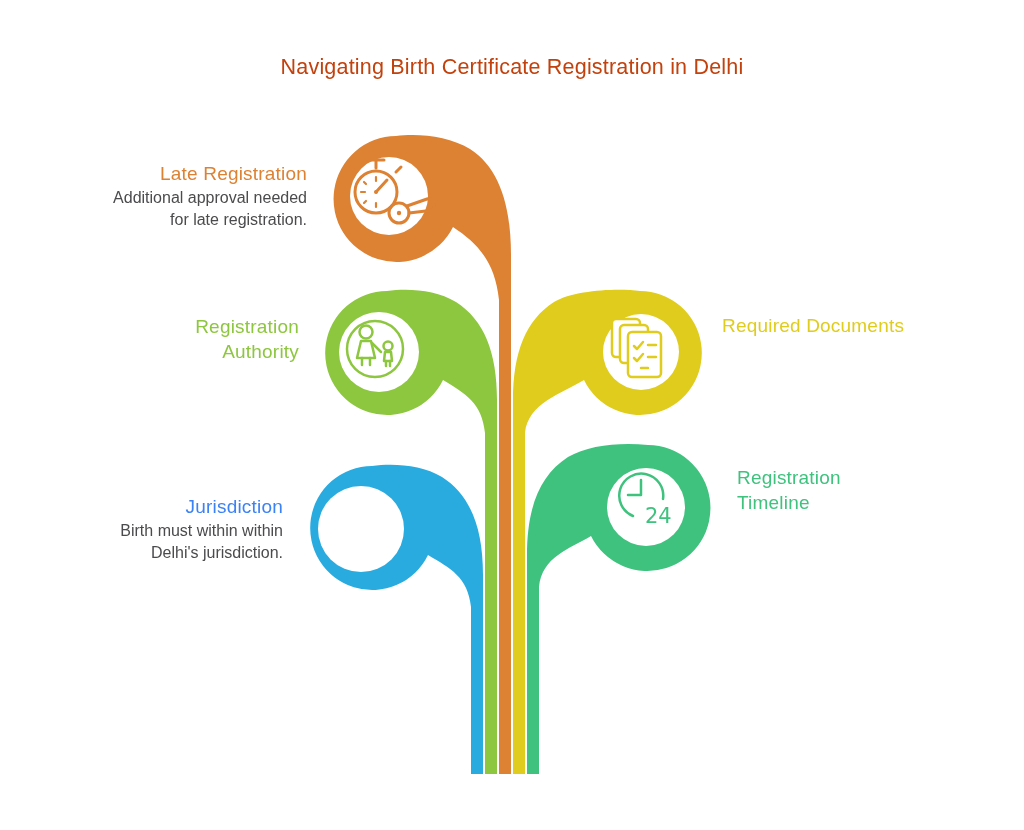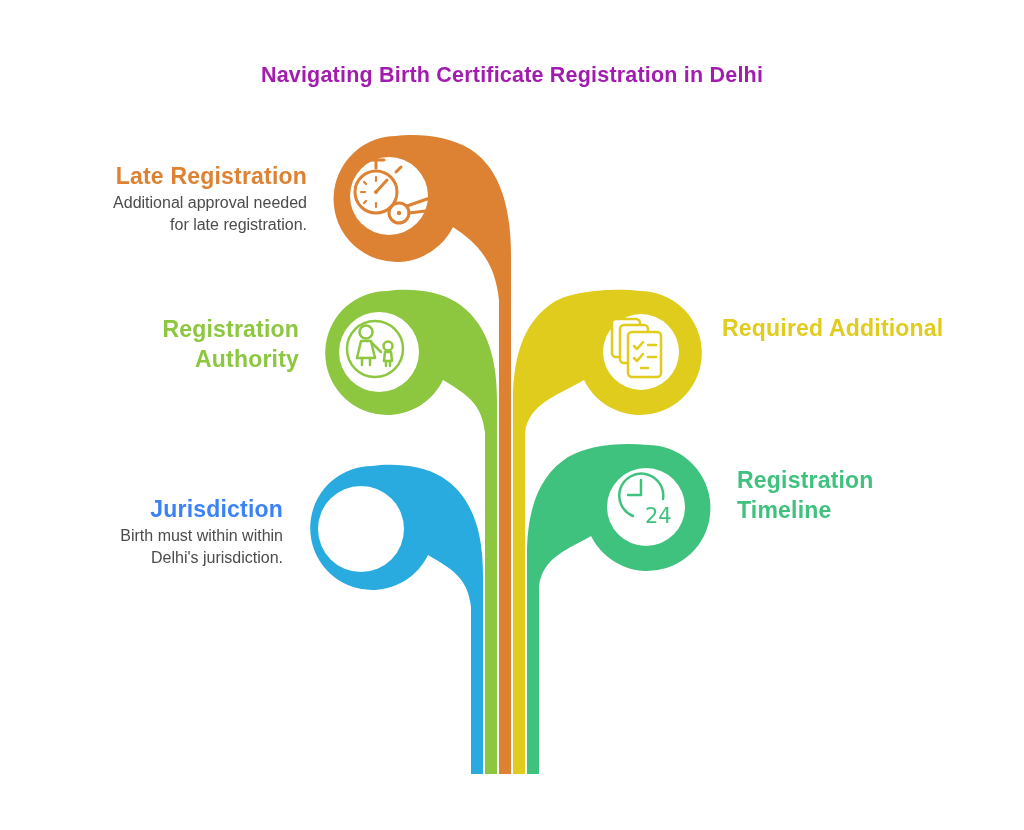--- a/index.html
+++ b/index.html
@@ -6,42 +6,42 @@
   .canvas {
     position: relative;
     width: 1024px;
     height: 830px;
     background: #ffffff;
     overflow: hidden;
     font-family: "Liberation Sans", sans-serif;
   }
   .title {
     position: absolute;
-    top: 63px;
+    top: 55px;
     left: 0;
     width: 100%;
     text-align: center;
     font-size: 21.5px;
-    font-weight: 700;
-    color: #a21caf;
+    font-weight: 400;
+    color: #c2410c;
     letter-spacing: 0.2px;
   }
   .tree {
     position: absolute;
     top: 0;
     left: 0;
     width: 1024px;
     height: 830px;
   }
   .label { position: absolute; }
   .label.align-right { text-align: right; }
   .label.align-left  { text-align: left; }
   .heading {
-    font-size: 23px;
-    font-weight: 700;
+    font-size: 19px;
+    font-weight: 400;
     line-height: 1.3;
     white-space: pre-line;
     letter-spacing: 0.2px;
   }
   .desc {
     font-size: 16px;
     font-weight: 400;
     color: #4B4B4D;
     line-height: 1.38;
     white-space: pre-line;
@@ -129,21 +129,21 @@
 Authority</div>
   </div>
 
   <div class="label align-right" style="top:495px; right:741px;">
     <div class="heading" style="color: #3b82f6;">Jurisdiction</div>
     <div class="desc">Birth must within within
 Delhi's jurisdiction.</div>
   </div>
 
   <div class="label align-left" style="top:314px; left:722px;">
-    <div class="heading" style="color: rgb(224, 204, 28);">Required Additional</div>
+    <div class="heading" style="color: rgb(224, 204, 28);">Required Documents</div>
   </div>
 
   <div class="label align-left" style="top:466px; left:737px;">
     <div class="heading" style="color: rgb(63, 194, 126);">Registration
 Timeline</div>
   </div>
 
 </div>
 
 </body></html>

